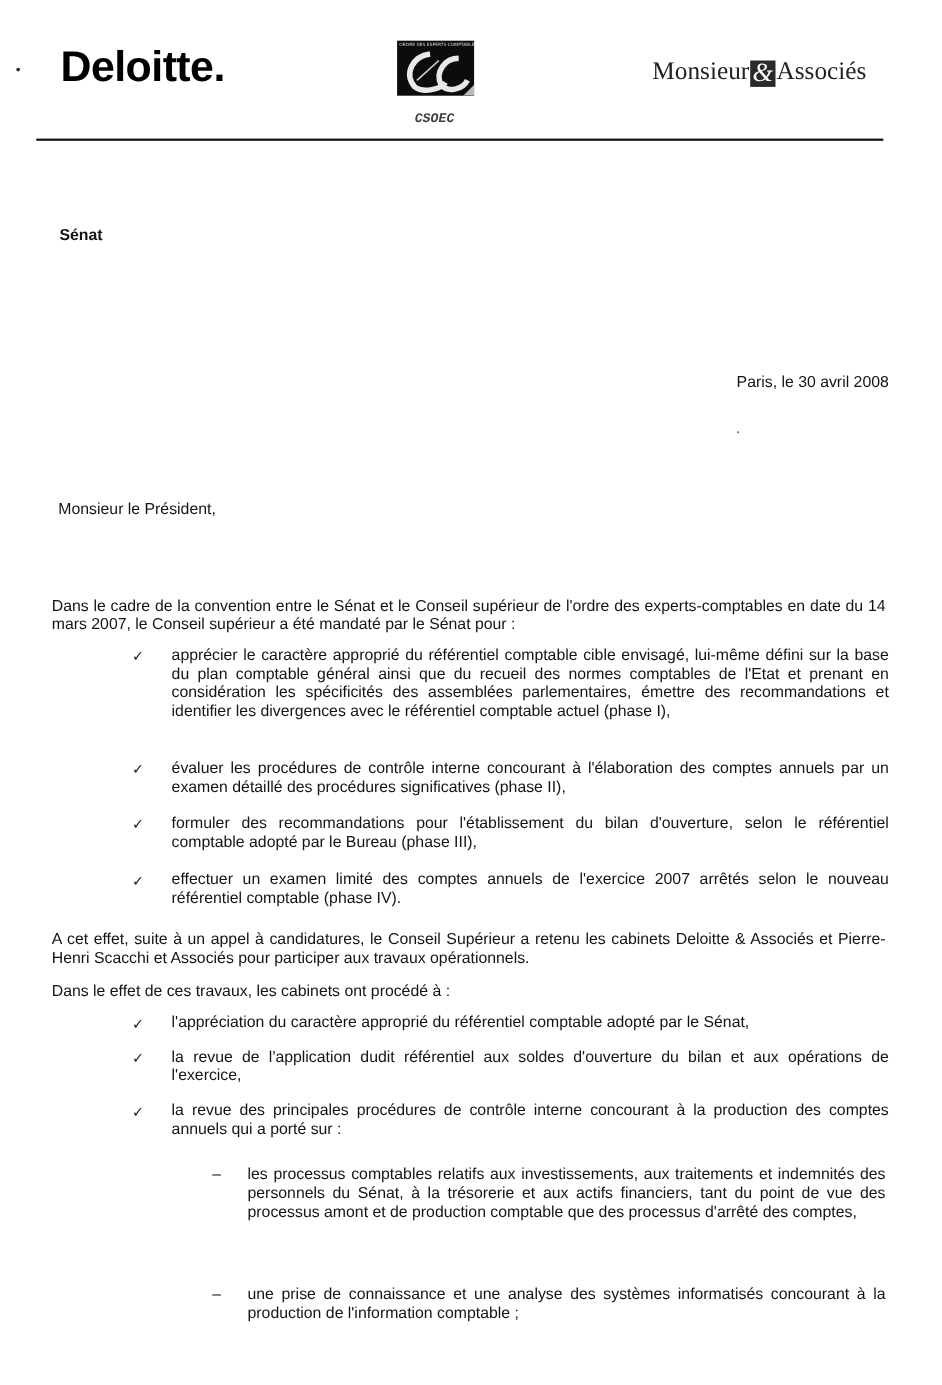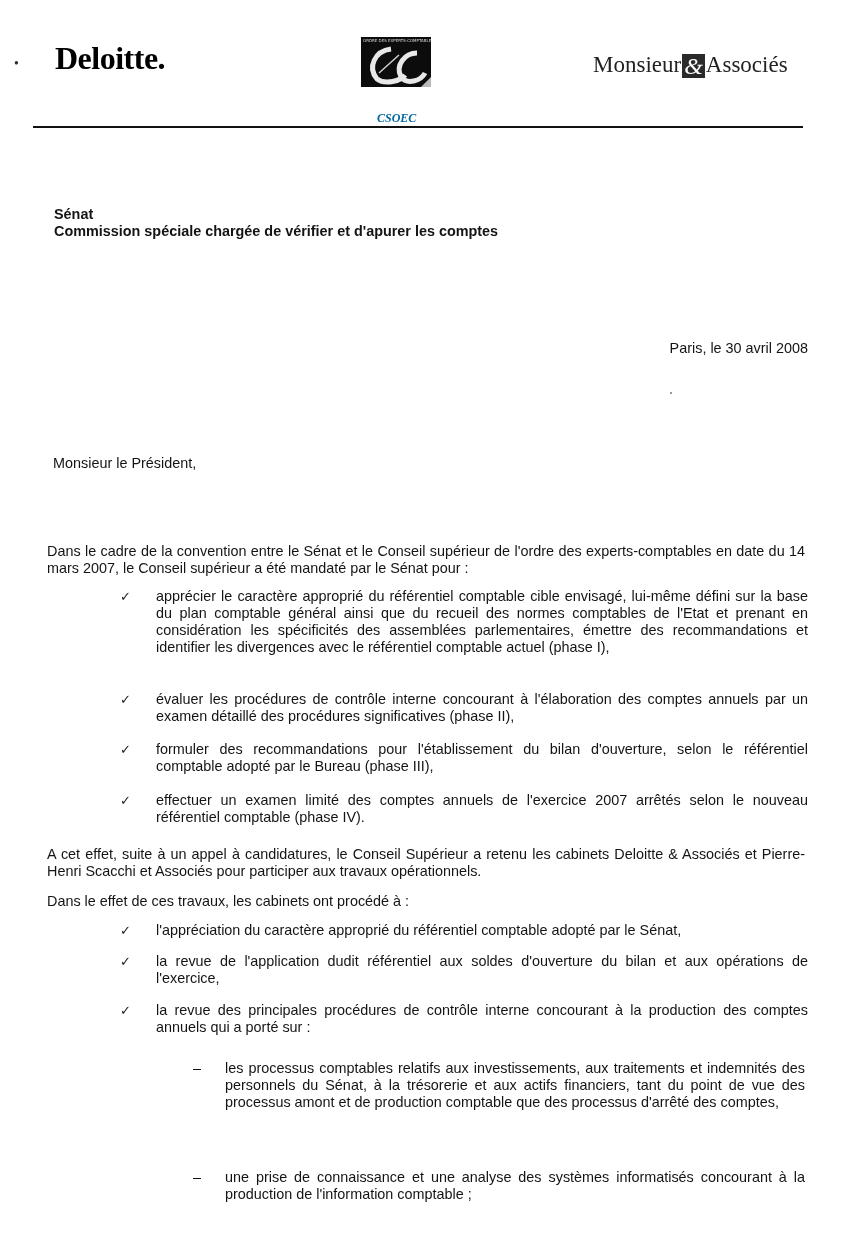--- a/index.html
+++ b/index.html
@@ -1,30 +1,30 @@
 <!DOCTYPE html>
 <html><head>
 <meta charset="utf-8">
 <style>
   html, body { margin: 0; padding: 0; background: #ffffff; }
   body { width: 856px; height: 1259px; position: relative; overflow: hidden;
          font-family: "Liberation Sans", sans-serif; color: #111; }
   .abs { position: absolute; }
 
   
-  .deloitte { left: 55px; top: 40px; font-family: Liberation Serif, serif; font-weight: bold;
-              font-size: 32px; letter-spacing: -0.5px; color: #000; }
+  .deloitte { left: 55px; top: 40px; font-family: Liberation Sans, sans-serif; font-weight: bold;
+              font-size: 39px; letter-spacing: -0.5px; color: #000; }
   .deloitte .dot { color: #000; }
   .stray-mark { left: 14px; top: 58px; font-size: 8px; color: #333; }
   .csoec-logo { left: 361px; top: 37px; width: 70px; height: 50px; background: #0c0c0c; overflow: hidden; }
   .csoec-logo .band { position: absolute; left: 2px; top: 1px; font-size: 4px; color: #ddd; letter-spacing: 0; white-space: nowrap;
                       font-family: "DejaVu Sans", sans-serif; }
   .csoec-logo svg { position: absolute; left: 0; top: 0; }
-  .csoec-label { left: 377px; top: 111px; font-family: Liberation Serif, serif; font-style: italic; font-weight: bold;
-                 font-size: 12px; color: #0369a1; }
+  .csoec-label { left: 377px; top: 101px; font-family: Liberation Mono, monospace; font-style: italic; font-weight: bold;
+                 font-size: 12px; color: #404040; }
   .scacchi { left: 593px; top: 52px; font-family: "Liberation Serif", serif; font-size: 23px; color: #222; white-space: nowrap; }
   .scacchi .amp { display: inline-block; background: #2a2a2a; color: #fff; font-size: 24px; line-height: 24px; padding: 0 2px; margin: 0 1px;
                   vertical-align: -2px; font-style: italic; }
   .rule { left: 33px; top: 126px; width: 770px; height: 2px; background: #111; }
 
   
   .txt { font-size: 14.4px; line-height: 17px; color: #141414; }
   .address { left: 54px; top: 206px; }
   .address div { height: 17px; font-weight: bold; }
   .date { right: 48px; top: 340px; }
@@ -62,21 +62,20 @@
   </svg>
 </div>
 <div class="abs csoec-label">CSOEC</div>
 
 <div class="abs scacchi"><span>Monsieur</span><span class="amp">&amp;</span><span>Associés</span></div>
 
 <div class="abs rule"></div>
 
 <div class="abs txt address">
   <div>Sénat</div>
-  <div>Commission spéciale chargée de vérifier et d'apurer les comptes</div>
 </div>
 
 <div class="abs txt date">Paris, le 30 avril 2008</div>
 <div class="abs speck" style="left:670px; top:392px;"></div>
 
 <div class="abs txt salutation">Monsieur le Président,</div>
 
 <div class="abs txt para p1">Dans le cadre de la convention entre le Sénat et le Conseil supérieur de l'ordre des experts-comptables en date du 14 mars 2007, le Conseil supérieur a été mandaté par le Sénat pour :</div>
 
 <div class="abs txt check-list" style="top:588px; height:240px;">

